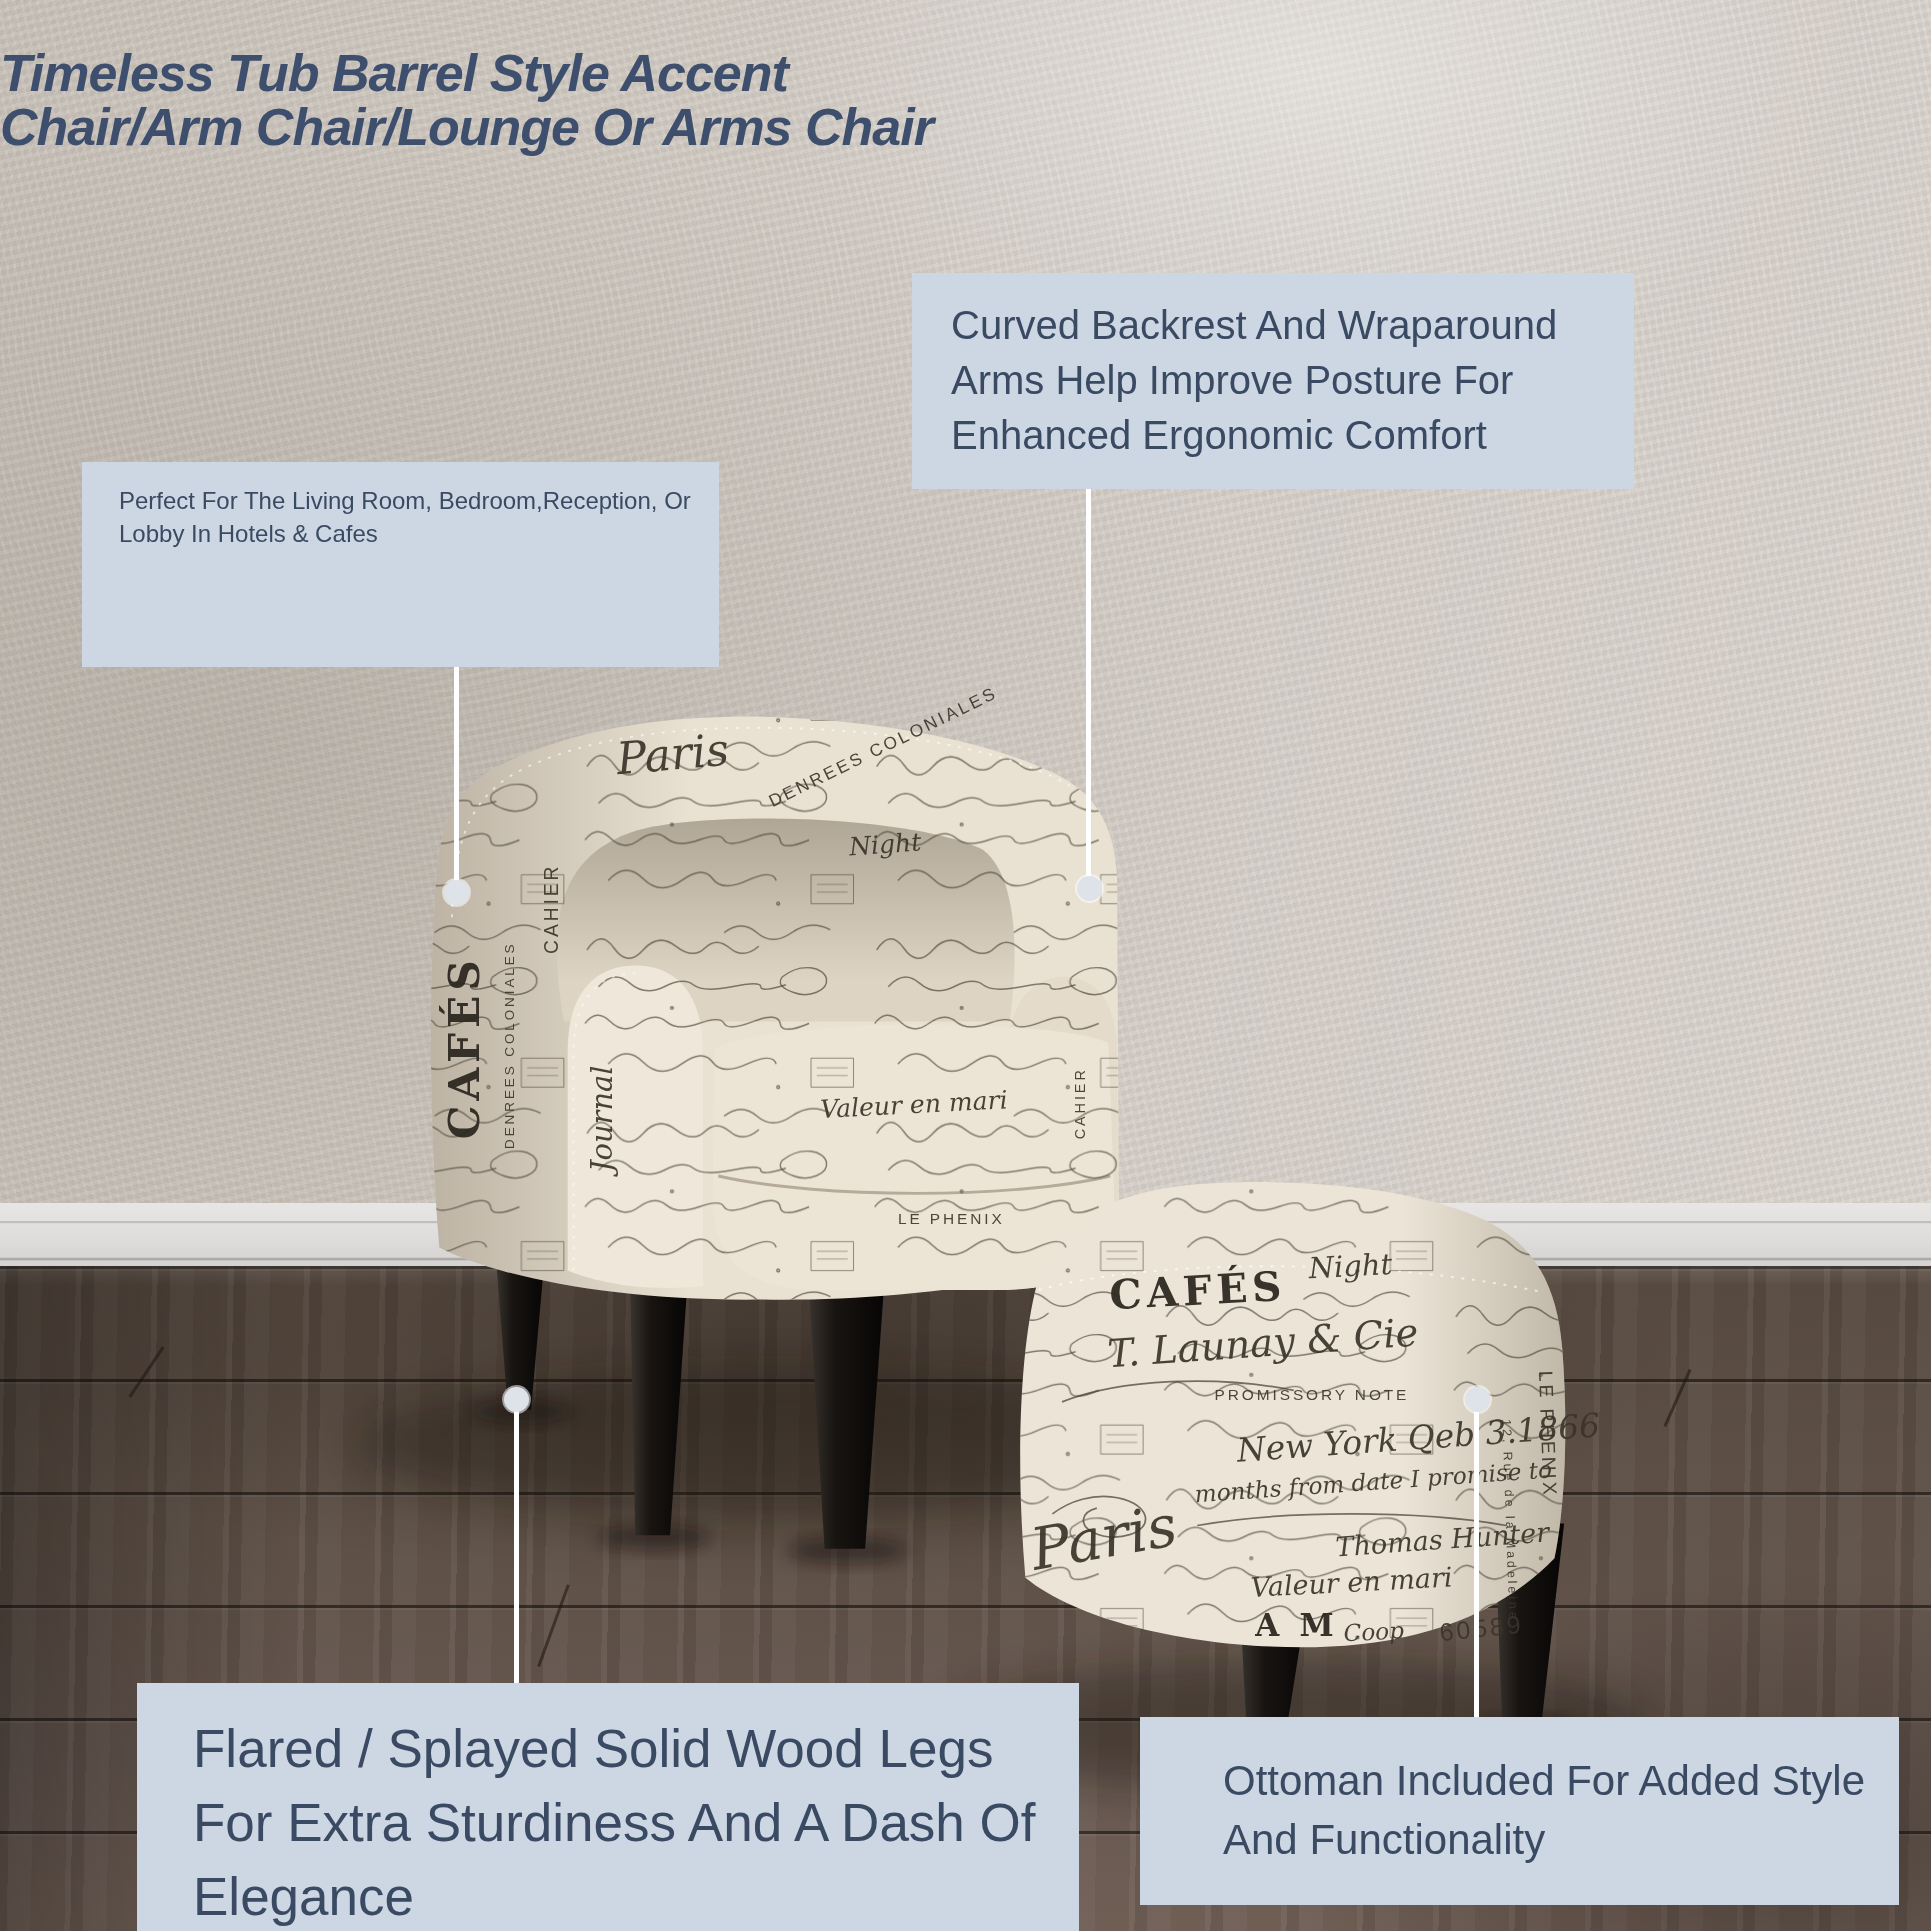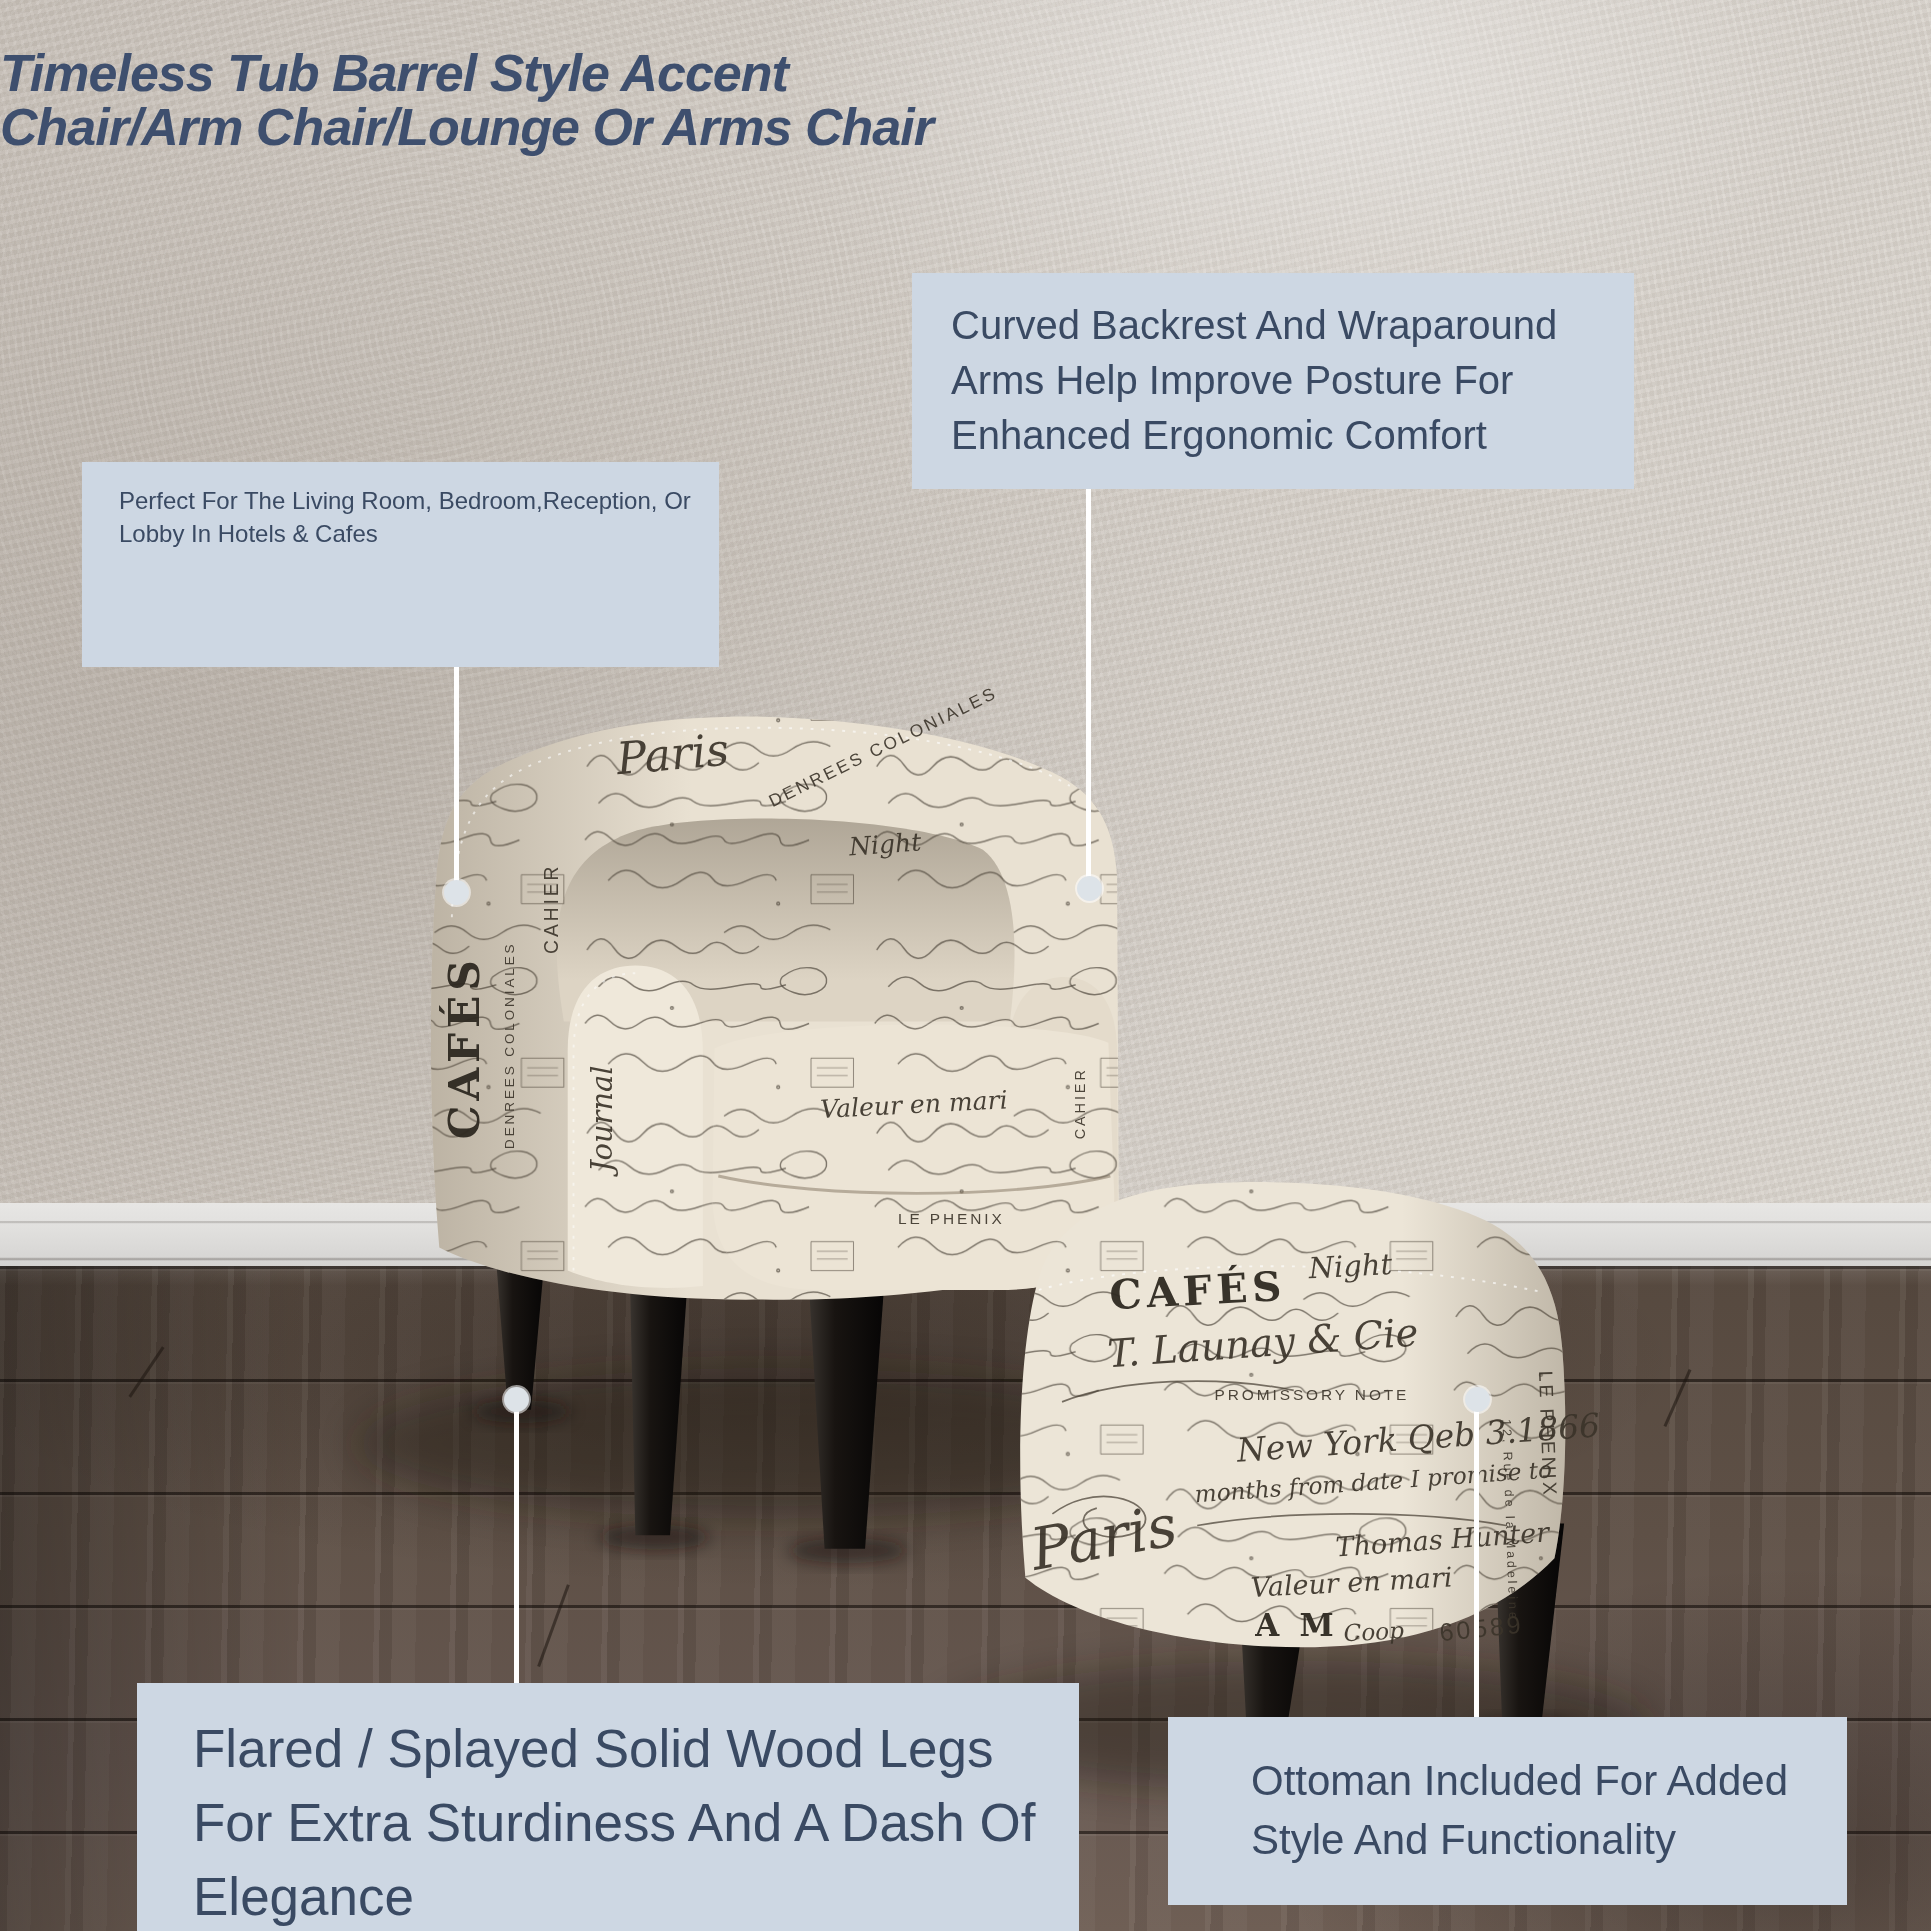--- a/index.html
+++ b/index.html
@@ -53,21 +53,21 @@
   #dot-legs{left:504px;top:1387px;}
   #dot-ottoman{left:1465px;top:1387px;}
 
   .callout{position:absolute;background:#cdd7e3;color:#3a4a63;box-sizing:border-box;}
   #box-backrest{left:912px;top:273px;width:722px;min-height:214px;
       padding:25px 25px 25px 39px;font-size:40px;line-height:1.38;}
   #box-rooms{left:82px;top:462px;width:637px;min-height:205px;
       padding:23px 17.4px 23px 37px;font-size:24px;line-height:1.36;}
   #box-legs{left:92px;top:1683px;width:942px;min-height:174px;
       padding:29px 13.5px 29px 56px;font-size:53px;line-height:1.40;margin-left:45px;}
-  #box-ottoman{left:1168px;top:1717px;width:679px;min-height:187px;
+  #box-ottoman{left:1140px;top:1717px;width:759px;min-height:187px;
       padding:35px 19.3px 35px 83px;font-size:42px;line-height:1.40;}
 
   
   #title{position:absolute;left:0;top:46px;width:1931px;text-align:left;
       color:#3e4f6e;font-weight:bold;font-style:italic;letter-spacing:-1px;}
   #title .tl{font-size:52px;line-height:1.04;}
 </style>
 </head>
 <body>
 

